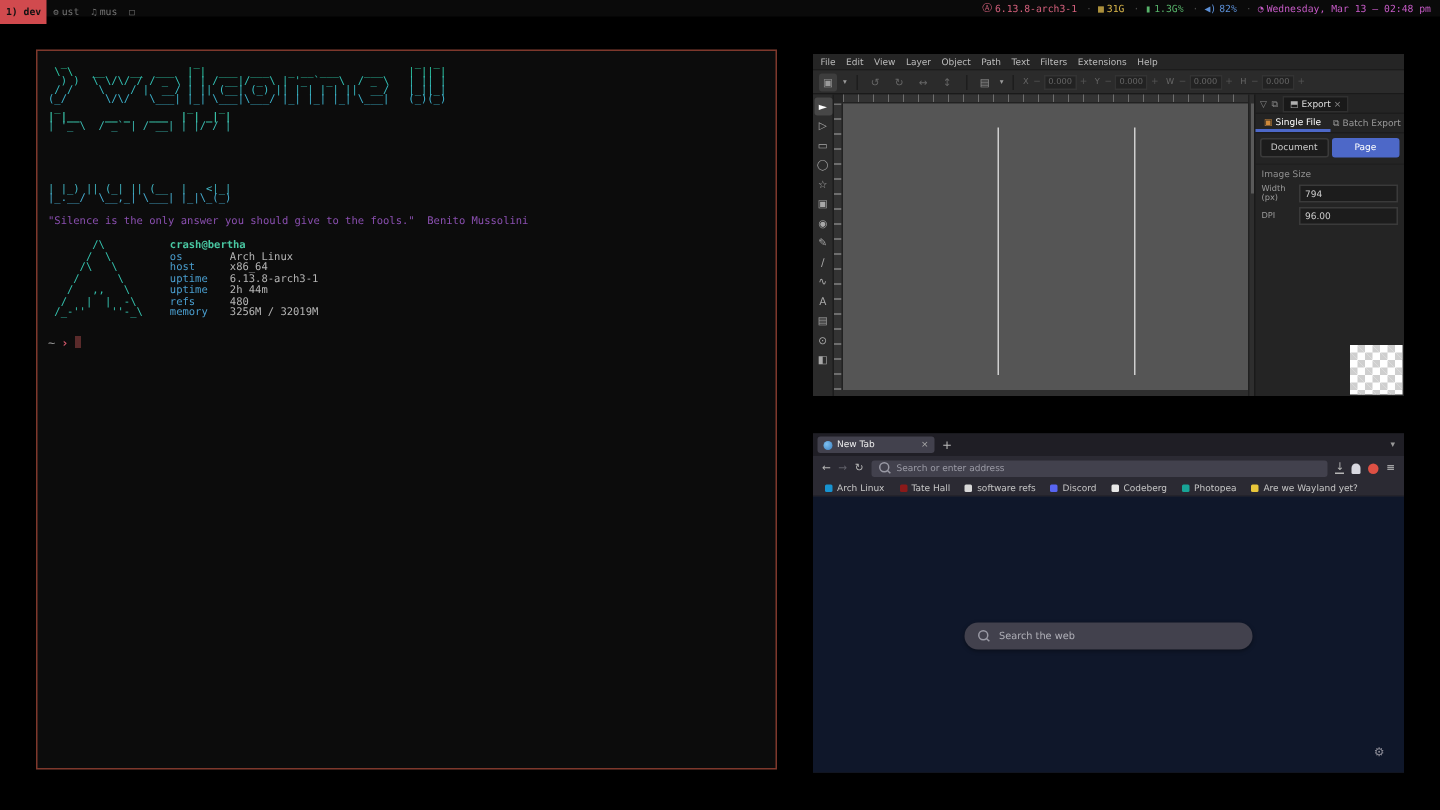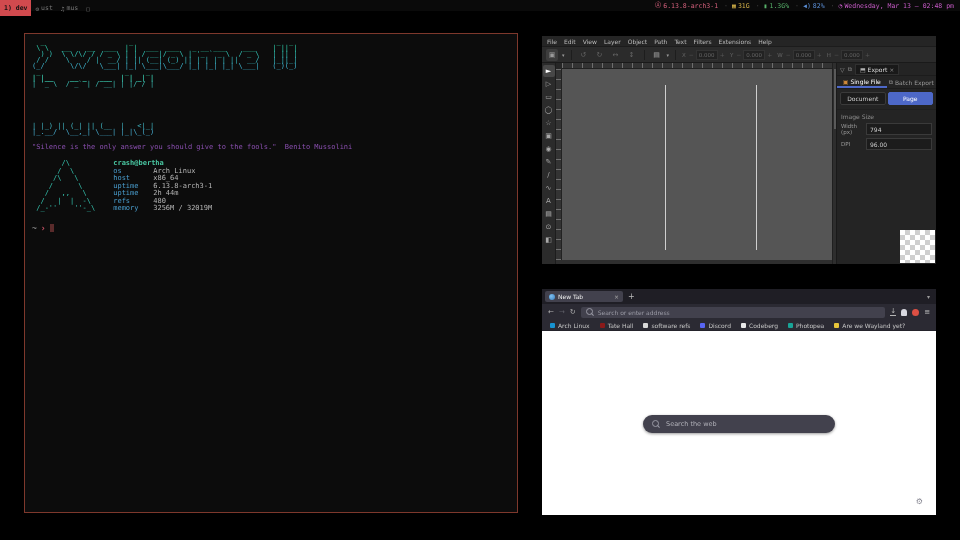--- a/index.html
+++ b/index.html
@@ -125,21 +125,21 @@
   .mag::after { content:""; position:absolute; width:3px; height:1px; background:#9a9aa5;
     transform:rotate(45deg); left:5px; top:6px; }
   .dl-icon { color:#b5b5b5; font-size:7px; border-bottom:1px solid #b5b5b5; line-height:7px; }
   .ghost-icon { width:6px; height:7px; background:#d8d8e0; border-radius:3px 3px 1px 1px; }
   .shield-icon { width:7px; height:7px; border-radius:50%; background:#dd5044; }
   .menu-icon { color:#c5c5c5; font-size:7px; }
   .ff-bookmarks { height:11px; display:flex; align-items:center; gap:10px; padding:0 8px;
     background:#2b2a33; border-bottom:1px solid #24232b; }
   .bm { display:flex; align-items:center; gap:3px; color:#c5c5c5; }
   .bm-ic { width:5px; height:5px; border-radius:1px; flex:none; }
-  .ff-content { flex:1; position:relative; background:#ffffff; }
+  .ff-content { flex:1; position:relative; background:#0f172a; }
   .websearch { position:absolute; left:50%; top:84px; transform:translateX(-50%);
     width:192px; height:18px; background:#42414d; border-radius:9px;
     display:flex; align-items:center; gap:6px; padding:0 9px; color:#b0b0b8; font-size:6.5px;
     box-shadow:0 1px 3px rgba(0,0,0,.4); }
   .ff-gear { position:absolute; right:13px; bottom:9px; color:#8a8a95; font-size:8px; }
 </style>
 </head>
 <body>
 
 <div class="topbar">

